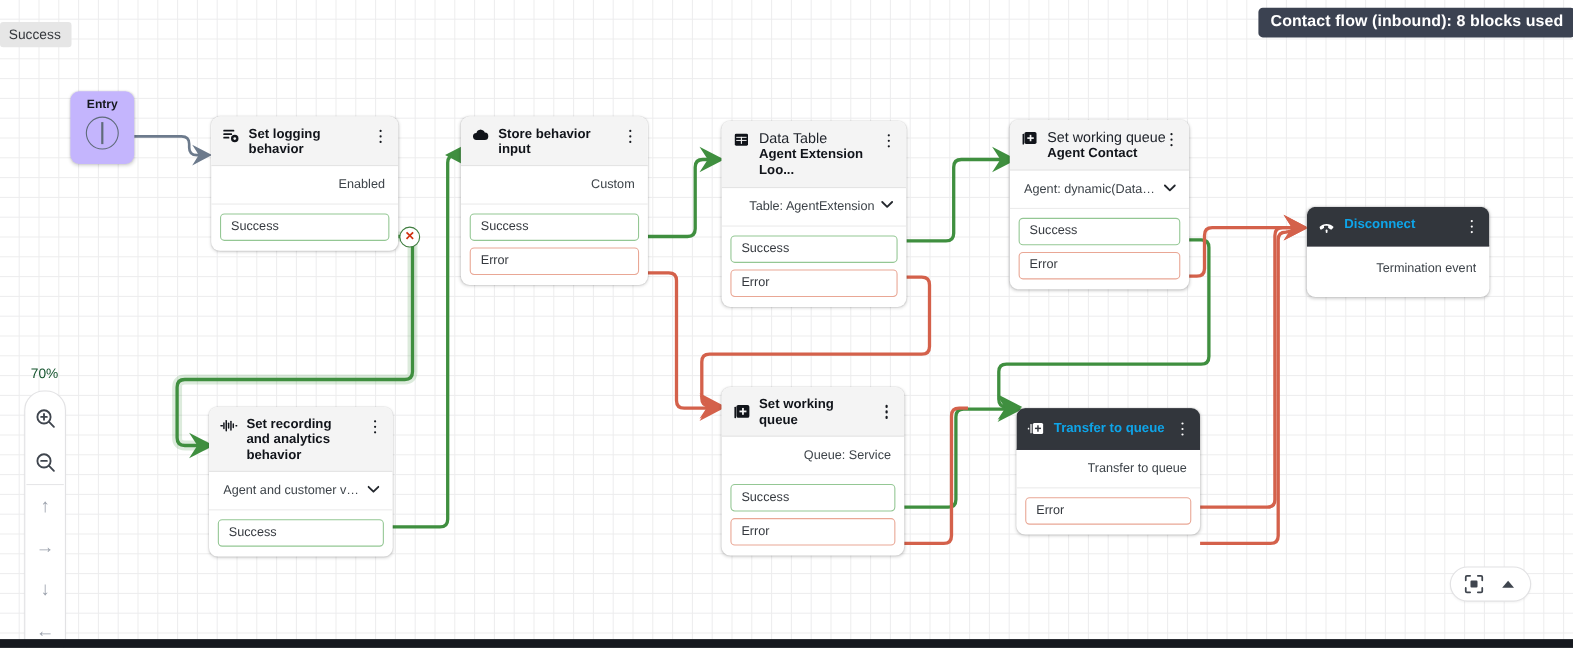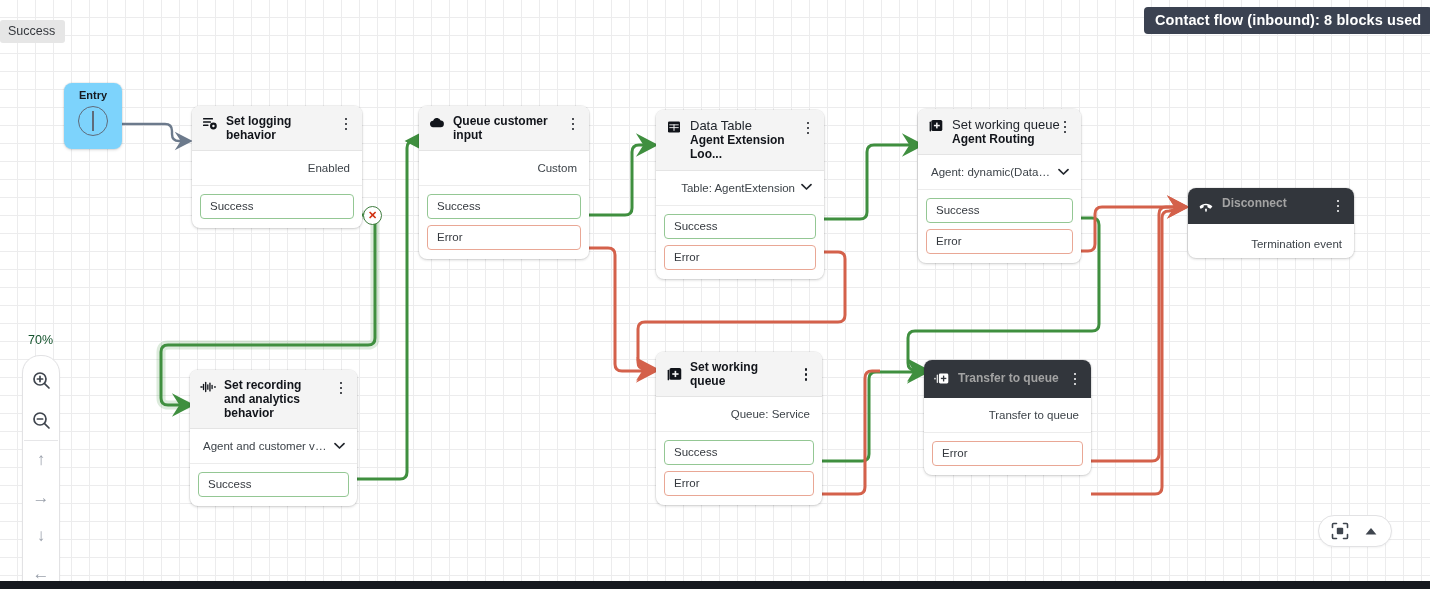--- a/index.html
+++ b/index.html
@@ -53,21 +53,21 @@
     border-bottom:1px solid #e4e4e4;
     padding:8px 9px 8px 10px;
     display:flex;align-items:flex-start;gap:8px;
     min-height:34px;box-sizing:border-box;justify-content:space-between;
   }
   .block.dark .bhead{background:#32363c;border-bottom:1px solid #32363c;}
   .bhead .ico{flex:0 0 auto;width:16px;height:16px;display:flex;align-items:center;justify-content:center;margin-top:1px;}
   .bhead .titles{flex:1 1 auto;min-width:0;line-height:1.18;}
   .sub-label{font-size:13px;color:#21252c;font-weight:400;display:block;white-space:nowrap;}
   .btitle{font-size:12px;font-weight:700;color:#11141a;display:block;}
-  .block.dark .btitle{color:#a3a3a3;}
+  .block.dark .btitle{color:#0ea5e9;}
   .kebab{flex:0 0 auto;width:14px;height:18px;display:flex;flex-direction:column;align-items:center;justify-content:center;gap:2.5px;cursor:pointer;margin-top:1px;}
   .kebab i{width:2.6px;height:2.6px;border-radius:50%;background:#16191f;display:block;}
   .block.dark .kebab i{background:#ffffff;}
 
   .bbody{
     padding:11px 12px 11px 13px;
     font-size:11.5px;color:#3d4349;
     display:flex;align-items:center;justify-content:flex-end;gap:6px;
     border-bottom:1px solid #ececec;
     min-height:20px;box-sizing:border-box;
@@ -84,21 +84,21 @@
     background:#fff;
     box-sizing:border-box;
   }
   .port:last-child{margin-bottom:0;}
   .port.ok{border-color:#94c794;}
   .port.err{border-color:#e9a795;}
 
   
   .entry{
     position:absolute;z-index:20;left:64px;top:83px;width:58px;height:66px;
-    background:#7dd3fc;border-radius:8px;
+    background:#c4b5fd;border-radius:8px;
     box-shadow:0 1px 3px rgba(0,0,0,.15),0 0 0 1px rgba(0,0,0,.04);
   }
   .entry .elabel{font-size:11px;font-weight:700;color:#16191f;text-align:center;padding-top:6px;}
   .entry .ecircle{
     width:28px;height:28px;border-radius:50%;border:1.6px solid #5f6b7a;
     margin:5px auto 0 auto;position:relative;
   }
   .entry .ecircle:after{
     content:"";position:absolute;left:50%;top:4px;width:2px;height:20px;background:#5f6b7a;transform:translateX(-50%);
   }
@@ -219,21 +219,21 @@
 
 <div class="block" style="left:419px;top:106px;width:170px;">
   <div class="bhead">
     <span class="ico">
       <svg width="16" height="14" viewBox="0 0 16 14">
           <path d="M4.3 11.2a3.2 3.2 0 0 1-.2-6.4 4 4 0 0 1 7.6-.3 2.9 2.9 0 0 1-.3 6.7z" fill="#11141a"></path>
           <rect x="6.6" y="2" width="2.6" height="3" rx="1.2" fill="#11141a"></rect>
         </svg>
     </span>
     <span class="titles">
-      <span class="btitle">Queue customer input</span>
+      <span class="btitle">Store behavior input</span>
     </span>
     <span class="kebab">
         <i></i>
         <i></i>
         <i></i>
       </span>
   </div>
   <div class="bbody">
     <span class="txt">Custom</span>
   </div>
@@ -286,21 +286,21 @@
           <g fill="#11141a">
             <rect x="2.3" y="1" width="11" height="11" rx="1.6"></rect>
             <rect x="0.6" y="2.6" width="1.4" height="9.8" rx=".6"></rect>
             <rect x="7.1" y="3.6" width="1.5" height="5.8" fill="#f4f4f4"></rect>
             <rect x="4.9" y="5.8" width="5.9" height="1.5" fill="#f4f4f4"></rect>
           </g>
         </svg>
     </span>
     <span class="titles">
       <span class="sub-label">Set working queue</span>
-      <span class="btitle">Agent Routing</span>
+      <span class="btitle">Agent Contact</span>
     </span>
     <span class="kebab">
         <i></i>
         <i></i>
         <i></i>
       </span>
   </div>
   <div class="bbody">
     <span class="txt">Agent: dynamic(Data tabl...</span>
     <span class="chev">
@@ -325,21 +325,21 @@
     </span>
     <span class="titles">
       <span class="btitle">Disconnect</span>
     </span>
     <span class="kebab">
         <i></i>
         <i></i>
         <i></i>
       </span>
   </div>
-  <div class="bbody" style="border-bottom:none;padding:14px 12px 8px 13px;">
+  <div class="bbody" style="border-bottom:none;padding:14px 12px 20px 13px;">
     <span class="txt">Termination event</span>
   </div>
 </div>
 
 <div class="block" style="left:190px;top:370px;width:167px;">
   <div class="bhead">
     <span class="ico">
       <svg width="18" height="14" viewBox="0 0 18 14">
           <g stroke="#11141a" stroke-width="1.5" stroke-linecap="round">
             <path d="M1 7h1.4"></path>
@@ -397,21 +397,21 @@
   </div>
   <div class="bbody">
     <span class="txt">Queue: Service</span>
   </div>
   <div class="ports">
     <div class="port ok">Success</div>
     <div class="port err">Error</div>
   </div>
 </div>
 
-<div class="block dark" style="left:924px;top:360px;width:167px;">
+<div class="block dark" style="left:924px;top:371px;width:167px;">
   <div class="bhead" style="align-items:center;min-height:38px;">
     <span class="ico">
       <svg width="17" height="14" viewBox="0 0 17 14">
           <g fill="#ffffff">
             <rect x="0.3" y="5.8" width="1.5" height="1.6" rx=".5"></rect>
             <rect x="2.9" y="2.2" width="1.2" height="9" rx=".5"></rect>
             <rect x="5.2" y="1.2" width="10" height="10.6" rx="1.5"></rect>
             <rect x="9.5" y="3.4" width="1.4" height="6.2" fill="#32363c"></rect>
             <rect x="7.3" y="5.7" width="5.8" height="1.4" fill="#32363c"></rect>
           </g>

